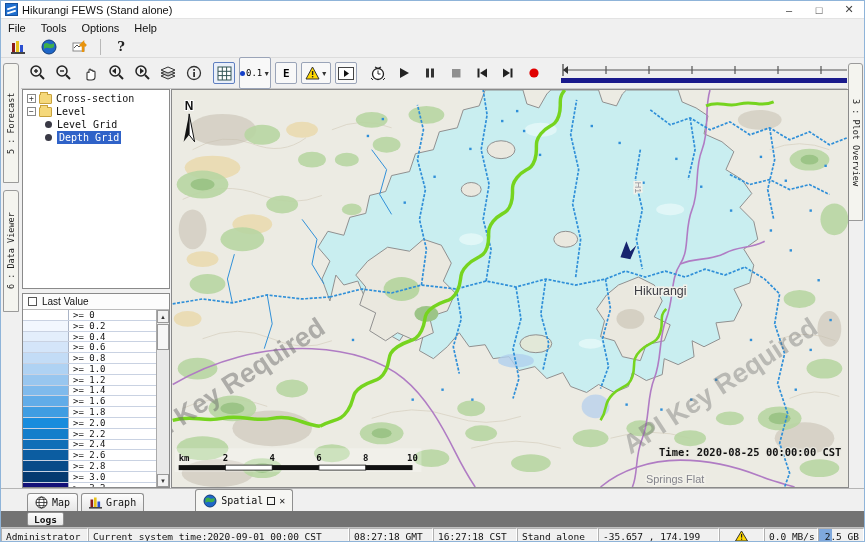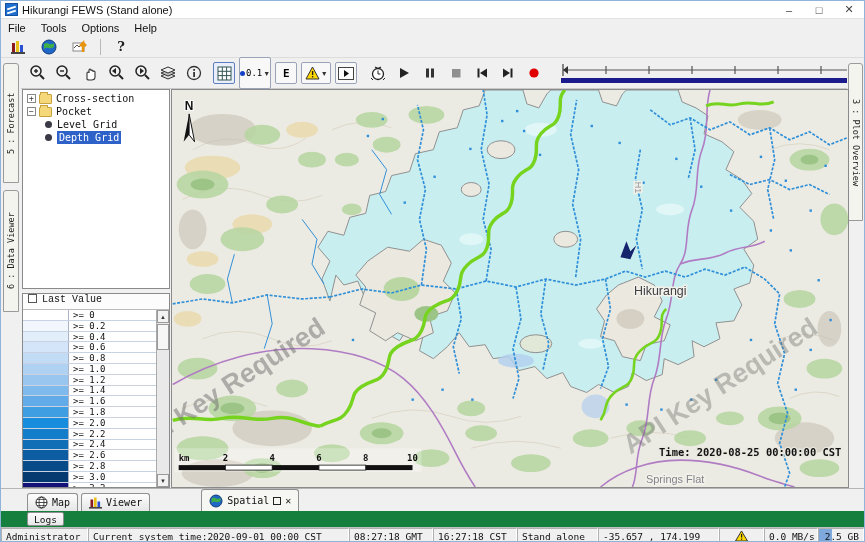--- a/index.html
+++ b/index.html
@@ -63,22 +63,22 @@
            margin-right:4px; flex:none; position:relative;}
   .tr-fl:before { content:""; position:absolute; left:0; top:-3px; width:6px; height:2px; background:#f5d87a; border:1px solid #c8a23c; border-bottom:none;}
   .tr-sp { width:18px; flex:none;}
   .tr-bl { width:7px; height:7px; border-radius:50%; background:#3a3a46; margin-right:5px; flex:none;}
   .tr-lb.sel { background:#2f62c8; color:#fff; padding:1px 2px;}
   #splitter { position:absolute; left:0; top:200px; width:150px; height:4px; }
 
   
   #legend-panel { position:absolute; left:1px; top:204px; width:148px; height:195px; background:#f4f4f4;
                   border:1px solid #8a8a8a; }
-  #legend-head { height:16px; display:flex; align-items:flex-start; gap:5px; padding-left:5px;
-                 font-family:Liberation Mono, monospace; font-size:10px; color:#111; background:#fcfcfc;
+  #legend-head { height:16px; display:flex; align-items:center; gap:5px; padding-left:5px;
+                 font-family:Liberation Sans, sans-serif; font-size:10px; color:#111; background:#fcfcfc;
                  border-bottom:1px solid #bbb;}
   #legend-cb { width:9px; height:9px; border:1px solid #555; background:#fff; flex:none;}
   #legend-body { position:absolute; left:0; top:16px; right:13px; bottom:0; overflow:hidden; background:#fff;}
   .lg-row { height:10.8px; display:flex; border-bottom:1px solid #c9d2e2; }
   .lg-sw { width:46px; border-right:1px solid #aab4c6; flex:none;}
   .lg-lb { font-family:"DejaVu Sans Mono", monospace; font-size:9px; color:#111; padding-left:4px;
            display:flex; align-items:center; white-space:nowrap;}
   #legend-scroll { position:absolute; right:0; top:16px; bottom:0; width:13px; background:#e9e9e9;
                    border-left:1px solid #aaa; }
   .sc-btn { position:absolute; left:0; width:12px; height:13px; background:#f2f2f2; border:1px solid #9a9a9a;
@@ -93,21 +93,21 @@
 
   
   #bottom-tabbar { position:absolute; left:0; top:487px; width:100%; height:23px; background:#f0f0f0;
                    border-top:1px solid #b5b5b5; display:flex; align-items:flex-end; padding-left:26px; gap:3px;}
   .btab { height:18px; border:1px solid #8f8f8f; border-bottom:none; border-radius:3px 3px 0 0;
           background:linear-gradient(#fdfdfd,#e6e6e6); display:flex; align-items:center; gap:4px;
           padding:0 7px; font-family:"DejaVu Sans Mono", monospace; font-size:10px; color:#111;}
   .btab.active { height:22px; background:#f6f6f3;margin-left:48px; }
   .btab .mini { font-size:10px; color:#222; font-weight:bold;}
   .maxbox { width:8px; height:8px; border:1.5px solid #222; }
-  #logs-row { position:absolute; left:0; top:510px; width:100%; height:16px; background:#15803d;}
+  #logs-row { position:absolute; left:0; top:510px; width:100%; height:16px; background:#737373;font-weight:bold;}
   #logs-btn { position:absolute; left:26px; top:1px; height:14px; padding:0 6px; border:1px solid #8f8f8f;
               border-radius:2px; background:linear-gradient(#fbfbfb,#e8e8e8);
               font-family:"DejaVu Sans Mono", monospace; font-size:9.5px; color:#111;
               display:flex; align-items:center;}
 
   
   #statusbar { position:absolute; left:0; top:526px; width:100%; height:16px; background:#f0f0f0;
                border-top:1px solid #c0c0c0; display:flex; }
   .st-cell { height:100%; border:1px solid #b0b0b0; border-right-color:#fff; border-bottom:none;
              display:flex; align-items:center; padding:0 4px; font-family:"DejaVu Sans Mono", monospace;
@@ -317,21 +317,21 @@
 <div id="left-panel">
   <div id="tree-panel">
       <div class="tr-row">
         <span class="tr-tg">+</span>
         <span class="tr-fl"></span>
         <span class="tr-lb">Cross-section</span>
       </div>
       <div class="tr-row">
         <span class="tr-tg">−</span>
         <span class="tr-fl"></span>
-        <span class="tr-lb">Pocket</span>
+        <span class="tr-lb">Level</span>
       </div>
       <div class="tr-row">
         <span class="tr-sp"></span>
         <span class="tr-bl"></span>
         <span class="tr-lb">Level Grid</span>
       </div>
       <div class="tr-row">
         <span class="tr-sp"></span>
         <span class="tr-bl"></span>
         <span class="tr-lb sel">Depth Grid</span>
@@ -655,21 +655,21 @@
       </svg>
     <span>Map</span>
   </div>
   <div class="btab">
     <svg width="13" height="13">
         <rect x="0" y="11" width="13" height="1.6" fill="#444"></rect>
         <rect x="1.5" y="3.5" width="2.6" height="7.5" fill="#8b1a1a"></rect>
         <rect x="5" y="1.5" width="2.6" height="9.5" fill="#e8c21a"></rect>
         <rect x="8.5" y="5.5" width="2.6" height="5.5" fill="#2a4fd0"></rect>
       </svg>
-    <span>Viewer</span>
+    <span>Graph</span>
   </div>
   <div class="btab active">
     <svg width="14" height="14">
         <circle cx="7" cy="7" r="6" fill="#1e66c8"></circle>
         <path d="M2.5 4.5 q3 -2 4.5 0 q2.5 1 4.5 -1 l0 3.5 q-2.5 2 -4.5 1 q-2.5 -1 -4.5 1 z" fill="#3fae4a"></path>
         <circle cx="7" cy="7" r="6" fill="none" stroke="#123c78"></circle>
       </svg>
     <span>Spatial</span>
     <span class="maxbox"></span>
     <span class="mini">✕</span>

